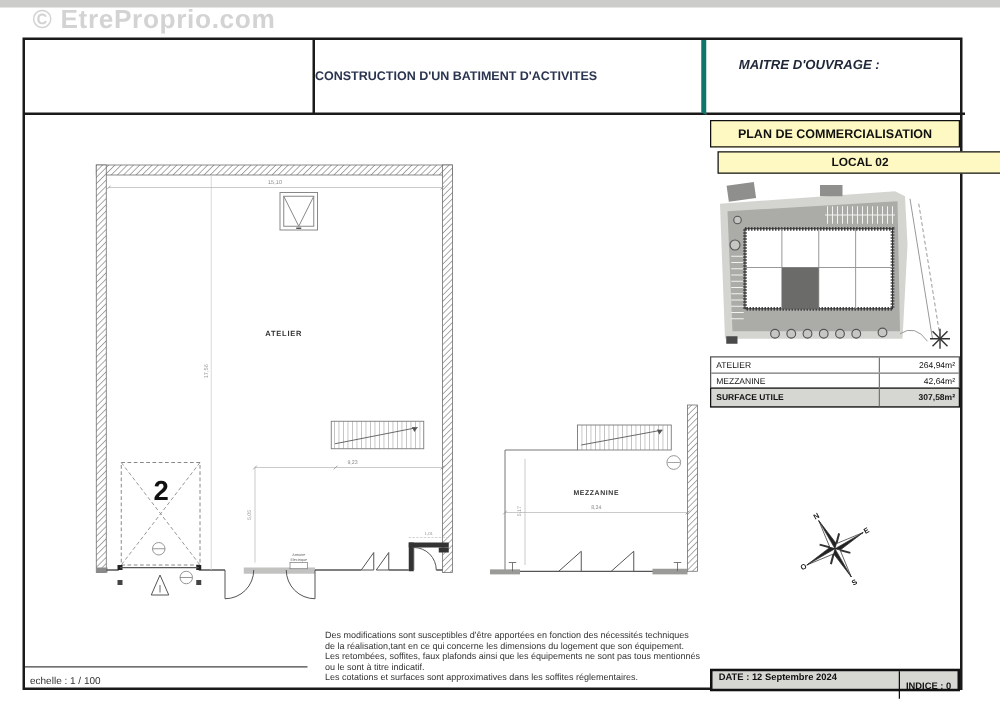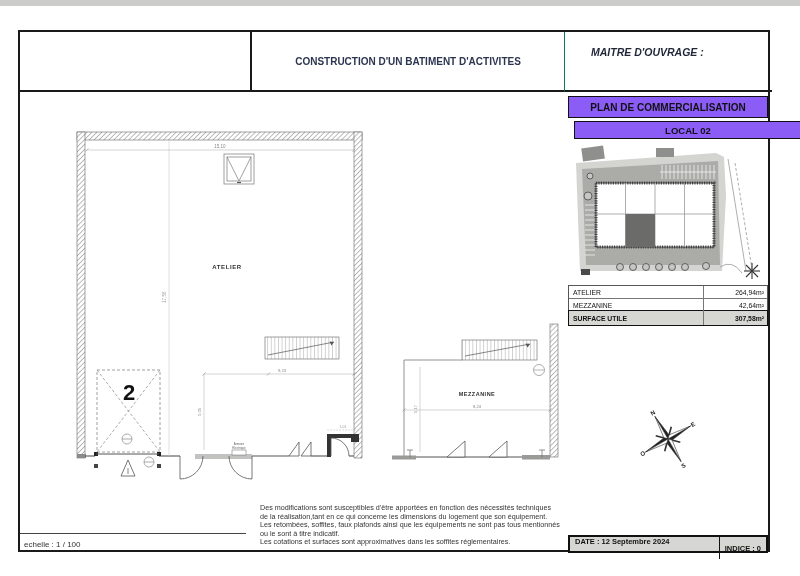--- a/index.html
+++ b/index.html
@@ -5,26 +5,26 @@
   html,body{margin:0;padding:0;background:#fff;}
   .sheet{position:relative;width:800px;height:576px;background:#fff;overflow:hidden;
          font-family:"Liberation Sans",sans-serif;color:#111;}
   .scan-edge{position:absolute;left:0;top:0;width:800px;height:6px;background:#cccccb;}
   .watermark{position:absolute;left:26px;top:4px;font-size:21px;font-weight:bold;
              color:#c9c9c9;opacity:.8;letter-spacing:.5px;z-index:5;}
   .frame{position:absolute;left:18px;top:30px;width:752px;height:522px;
          border:2px solid #1a1a1a;box-sizing:border-box;}
   .abs{position:absolute;box-sizing:border-box;}
   .cell-left{left:0;top:0;width:232px;height:60px;border-right:2px solid #1a1a1a;border-bottom:2px solid #1a1a1a;}
-  .cell-mid{left:232px;top:0;width:313px;height:60px;border-right:1px solid #0f766e;border-bottom:2px solid #1a1a1a;
-            display:flex;flex-direction:column;justify-content:center;align-items:center;}
+  .cell-mid{left:232px;top:0;width:313px;height:60px;border-right:4px solid #0f766e;border-bottom:2px solid #1a1a1a;
+            display:flex;align-items:center;}
   .cell-mid .t{font-size:10px;font-weight:bold;color:#2b3550;line-height:13px;text-align:center;}
   .cell-right{left:545px;top:0;width:207px;height:60px;border-bottom:2px solid #1a1a1a;}
   .cell-right .t{position:absolute;left:26px;top:14px;font-size:10.5px;font-weight:bold;color:#1f2638;font-style:italic;}
-  .bar{background:#8b5cf6;border:1.5px solid #111;display:flex;align-items:center;justify-content:center;
+  .bar{background:#fef9c3;border:1.5px solid #111;display:flex;align-items:center;justify-content:center;
        font-weight:bold;}
   .plan-bar{left:548px;top:64px;width:200px;height:22px;font-size:10px;}
   .local-bar{left:554px;top:89px;width:228px;height:18px;font-size:9.5px;}
   .site{left:548px;top:109px;width:202px;height:143px;}
   .surface-table{left:548px;top:253px;width:200px;border:1px solid #555;font-size:6.8px;}
   .srow{display:flex;height:12px;align-items:center;border-top:1px solid #777;}
   .srow:first-child{border-top:none;}
   .srow .lab{flex:1;padding-left:4px;}
   .srow .val{width:60px;text-align:right;padding-right:3px;border-left:1px solid #777;height:100%;
              display:flex;align-items:center;justify-content:flex-end;}
@@ -39,20 +39,21 @@
   .date-bar .d{flex:1;padding-left:5px;}
   .date-bar .i{padding:4px 5px;border-left:1.5px solid #111;height:100%;display:flex;align-items:center;}
   svg{display:block;}
   svg text{font-family:"Liberation Sans",sans-serif;}
 </style>
 </head>
 <body>
 
 <div class="sheet">
   <div class="scan-edge"></div>
+  <div class="watermark">© EtreProprio.com</div>
 
   <div class="frame">
 
     <div class="abs cell-left"></div>
     <div class="abs cell-mid">
       <div class="t">CONSTRUCTION D'UN BATIMENT D'ACTIVITES</div>
     </div>
     <div class="abs cell-right">
       <div class="t">MAITRE D'OUVRAGE :</div>
     </div>

